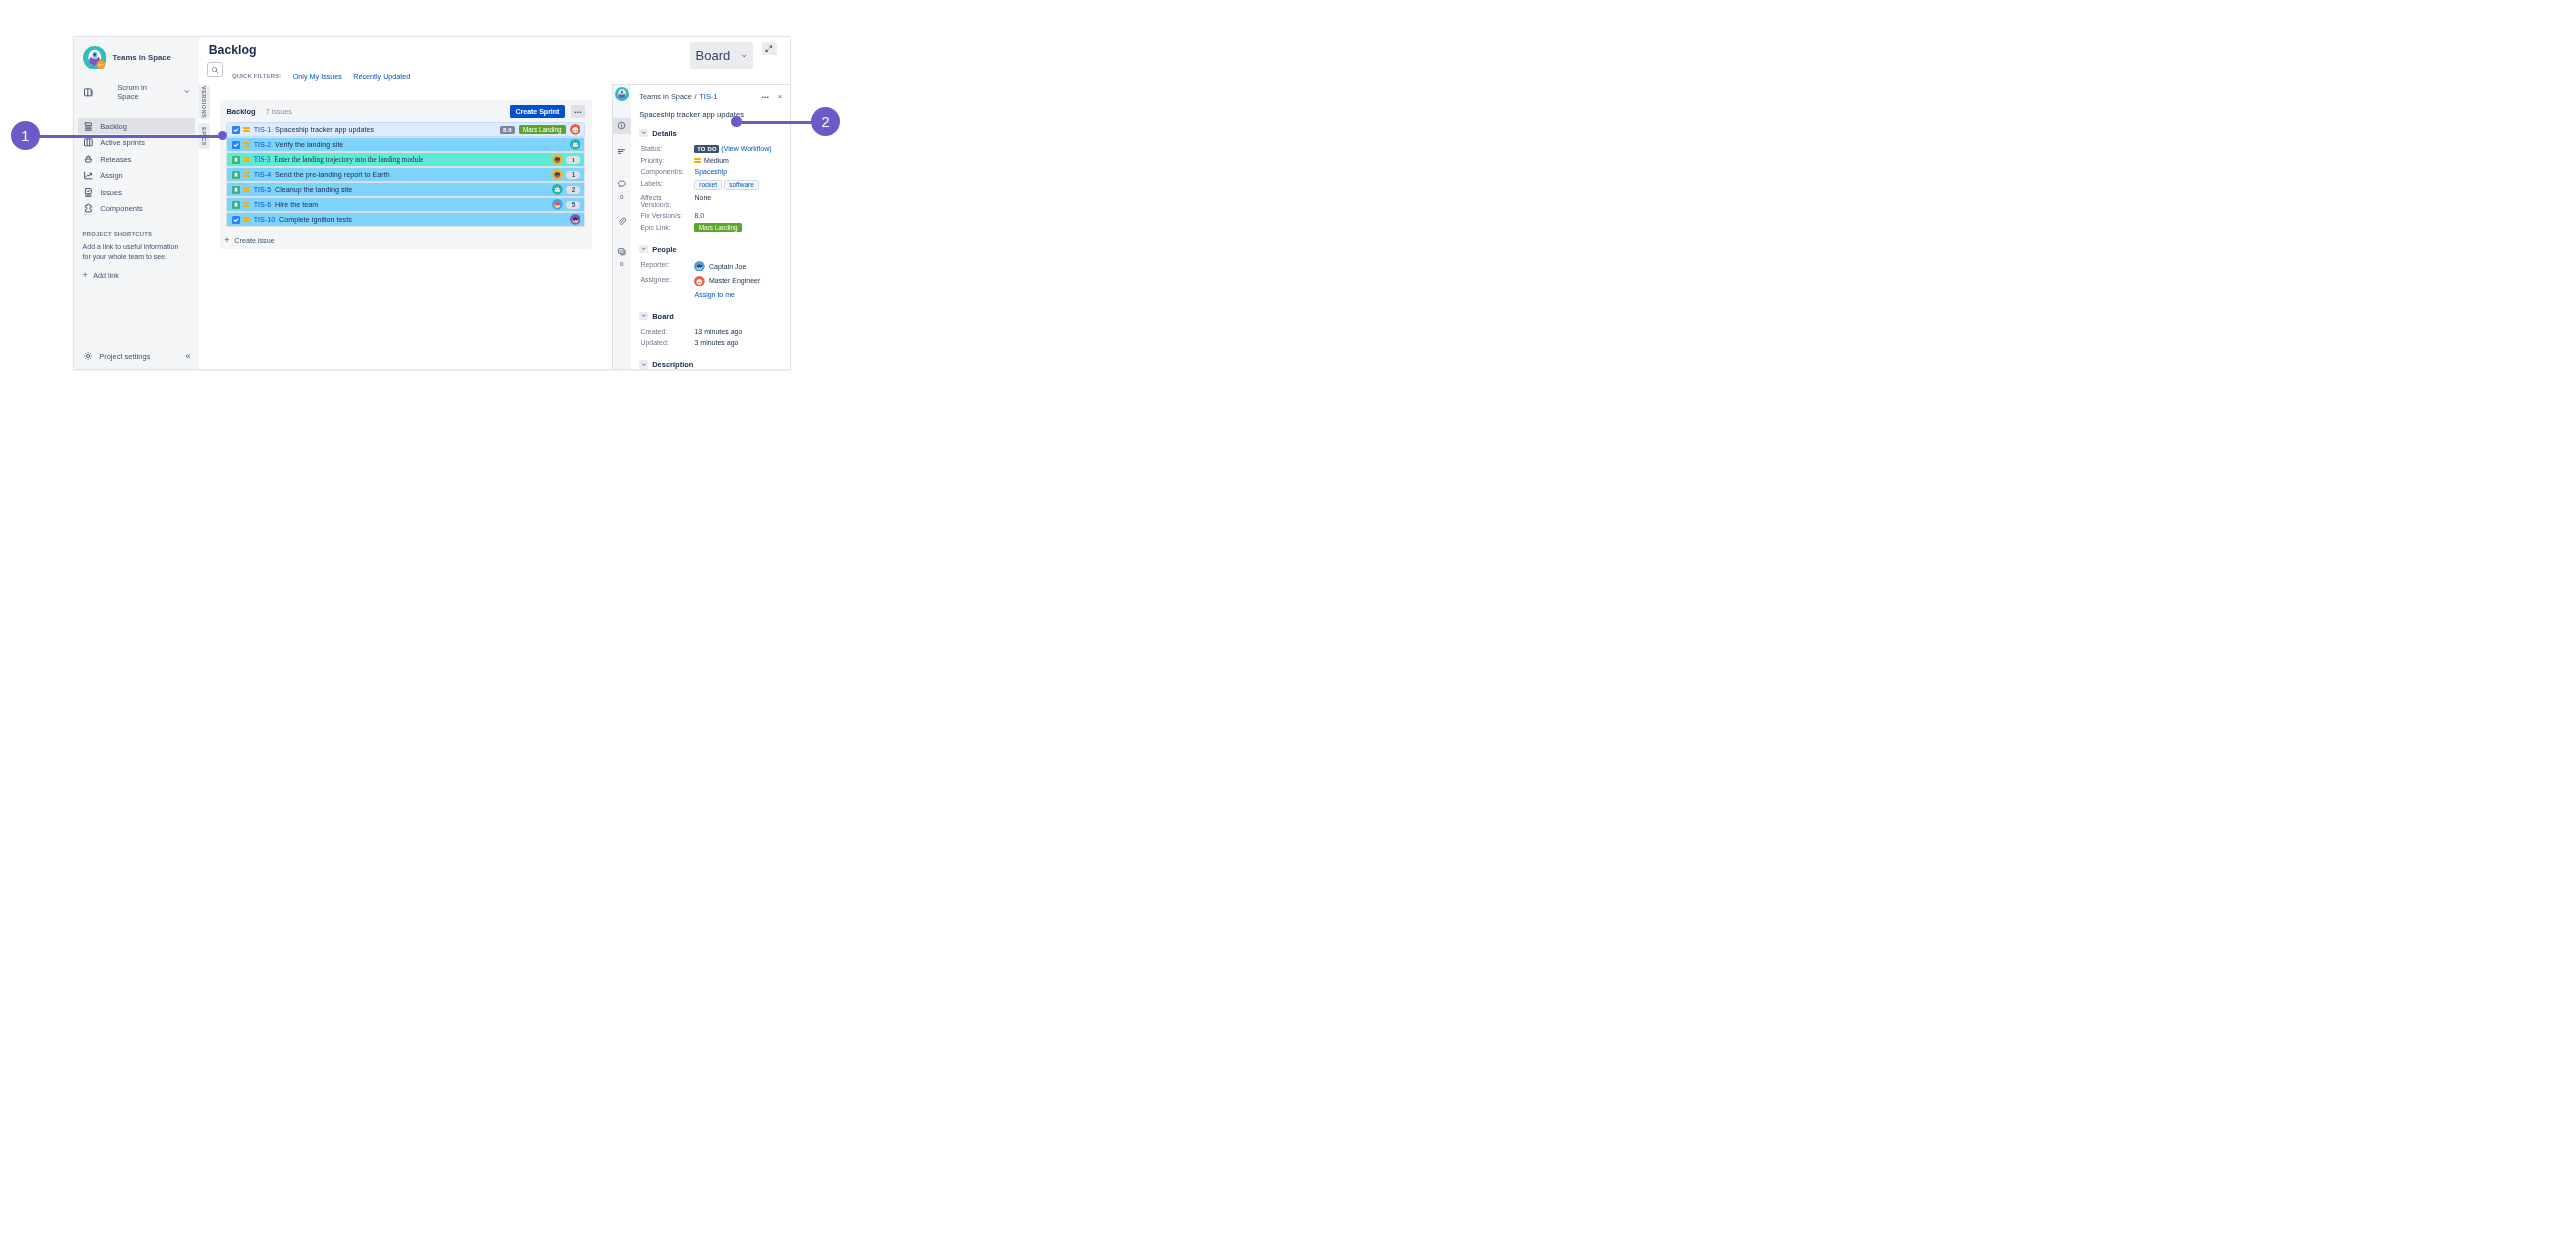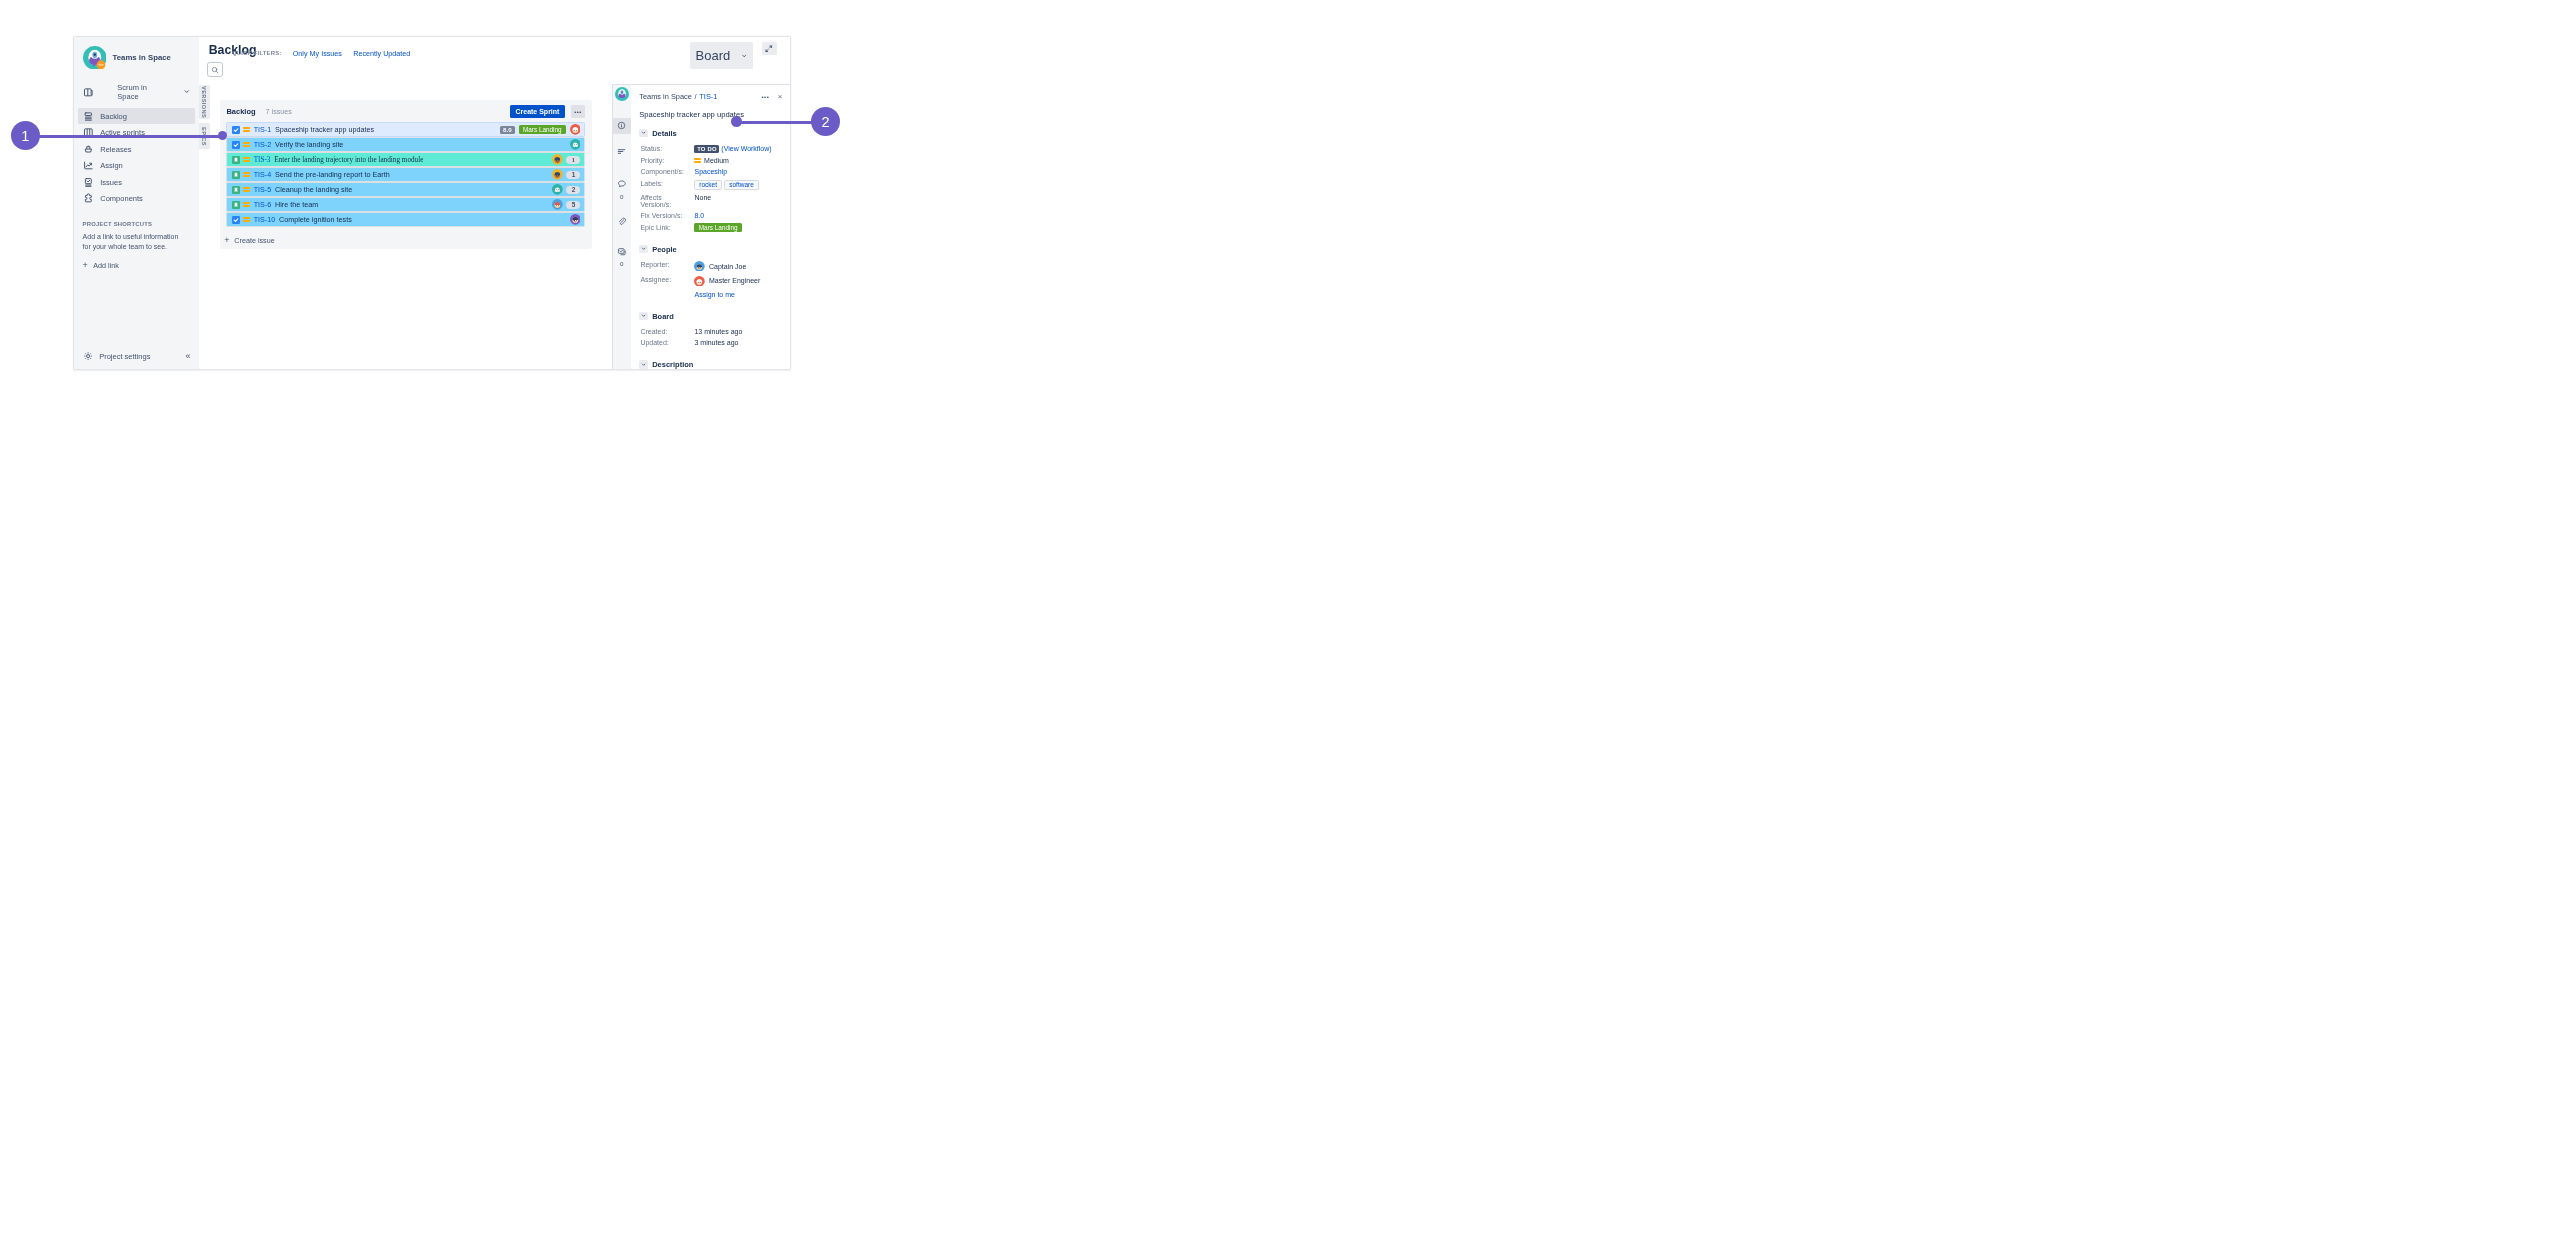--- a/index.html
+++ b/index.html
@@ -10,39 +10,39 @@
           border:0.5px solid #E2E4E9; border-radius:1.6px; box-shadow:0 0.5px 1.6px rgba(9,30,66,.08);
           display:flex; overflow:hidden; }
 
   
   .sidebar { width:125px; flex-shrink:0; background:#F4F5F7; padding:8.6px 4.3px 6.4px; position:relative; }
   .logo-row { display:flex; align-items:center; gap:6.4px; padding:0 4.3px; margin-bottom:15px; }
   .logo-badge { position:relative; width:23.6px; height:23.6px; flex-shrink:0; }
   .project-title { font-size:7.8px; font-weight:bold; color:#344563; }
   .nav-item { height:16px; display:flex; align-items:center; gap:7px; padding:0 4.3px; border-radius:1.6px;
               font-size:7.5px; color:#42526E; margin-bottom:0.5px; cursor:pointer; }
-  .nav-item.first { margin-bottom:8px;gap:24px; }
+  .nav-item.first { margin-bottom:18px;gap:24px; }
   .nav-item.selected { background:#DFE1E6; }
   .nav-item .nicon { width:10.7px; height:10.7px; flex-shrink:0; display:flex; }
   .nav-item .chev { margin-left:auto; display:flex; }
   .shortcuts-h { margin:14px 4.3px 0; font-size:5.9px; font-weight:bold; letter-spacing:0.2px; color:#6B778C; }
   .shortcuts-hint { margin:5.4px 4.3px 0; font-size:7px; line-height:1.45; color:#42526E; width:105px; }
   .addlink { margin:8.6px 4.3px 0; display:flex; align-items:center; gap:5.4px; font-size:7.2px; color:#42526E; cursor:pointer; }
   .addlink .plus { font-size:9px; line-height:1; color:#42526E; }
   .proj-settings { position:absolute; left:8.6px; right:8.6px; bottom:7.5px; display:flex; align-items:center; gap:6.4px;
                    font-size:7.5px; color:#42526E; cursor:pointer; }
   .collapse { margin-left:auto; font-size:9px; color:#42526E; }
 
   
   .rightcol { flex:1; display:flex; flex-direction:column; min-width:0; }
   .topbar { height:47px; position:relative; flex-shrink:0; }
   .page-title { position:absolute; left:9.7px; top:6.4px; font-size:12.3px; font-weight:600; color:#172B4D; }
   .searchbox { position:absolute; left:7.5px; top:25px; width:16.6px; height:15px; border:0.5px solid #C1C7D0;
                border-radius:2.7px; background:#fff; display:flex; align-items:center; justify-content:flex-end; padding-right:2.7px; }
-  .qf { position:absolute; left:33px; top:11px; display:flex; align-items:center; gap:11.3px; height:10.7px; }
+  .qf { position:absolute; left:33px; top:34px; display:flex; align-items:center; gap:11.3px; height:10.7px; }
   .qf-label { font-size:5.9px; font-weight:bold; letter-spacing:0.2px; color:#7A869A; }
   .qf-link { font-size:7.2px; color:#0052CC; cursor:pointer; }
   .board-btn { position:absolute; right:37px; top:5.4px; height:27px; background:#EBECF0; border-radius:1.6px;
                display:flex; align-items:center; gap:11px; padding:0 5.4px; font-size:13px; color:#344563; cursor:pointer; }
   .expand-btn { position:absolute; right:13.4px; top:5.4px; width:15px; height:13px; background:#EBECF0; border-radius:1.6px;
                 display:flex; align-items:center; justify-content:center; cursor:pointer; }
 
   .bodyrow { flex:1; display:flex; min-height:0; }
   .main { flex:1; position:relative; min-width:0; }
 

